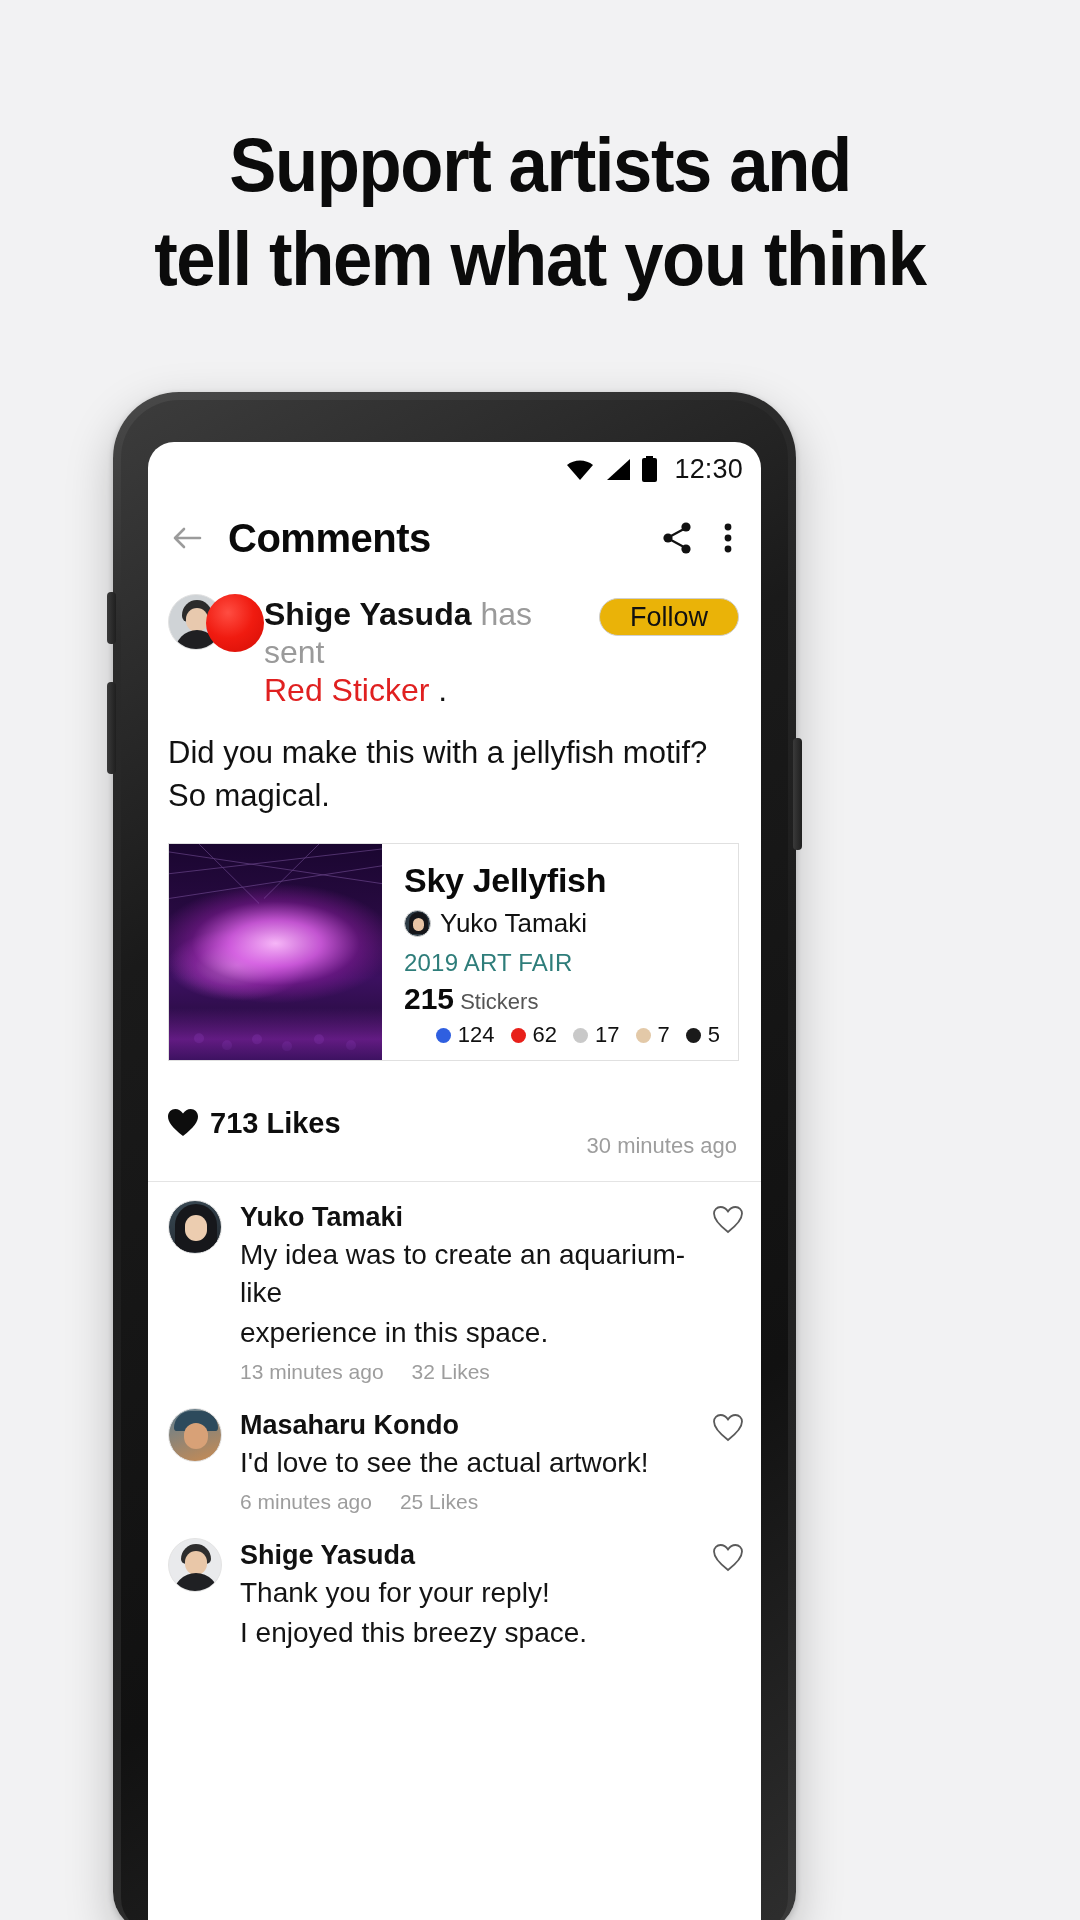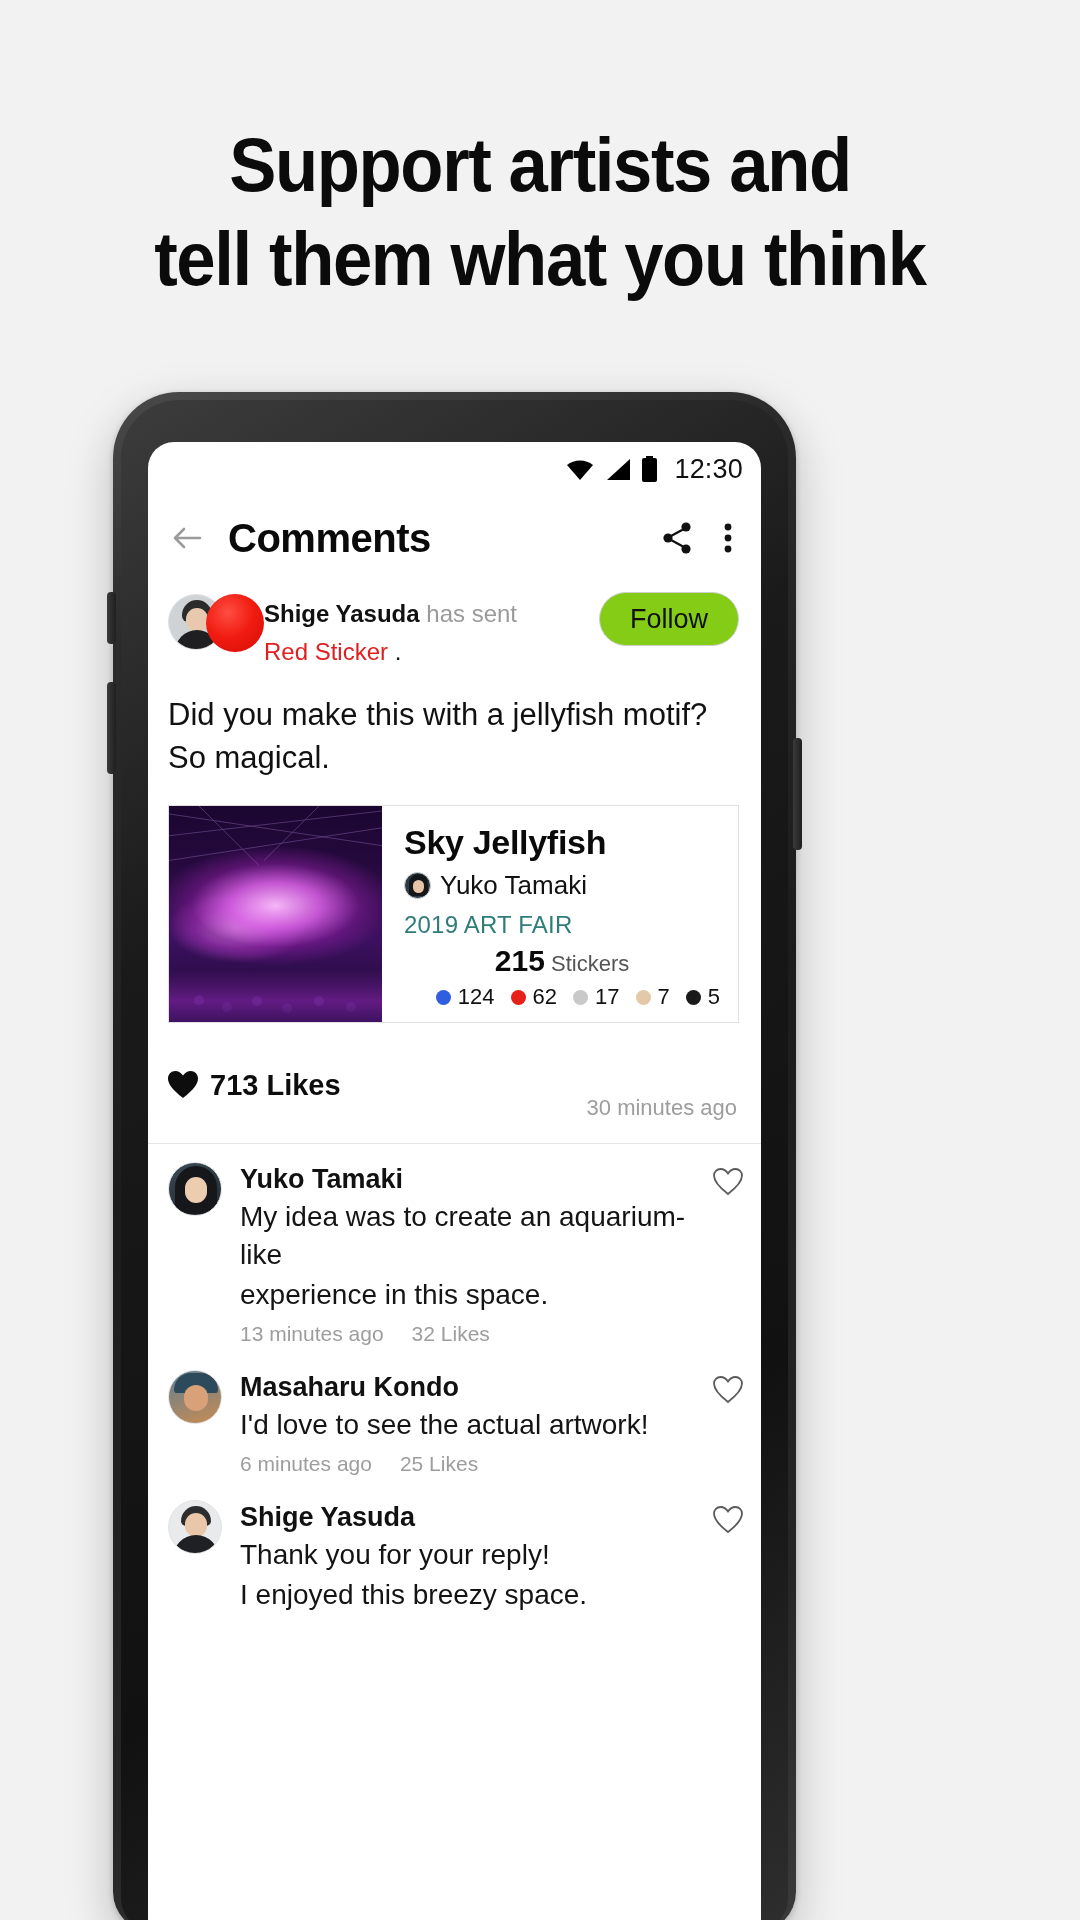--- a/index.html
+++ b/index.html
@@ -125,35 +125,36 @@
     position:absolute; left:6px; top:35px; width:44px; height:26px;
     border-radius:22px 22px 0 0; background:#1f1f22;
   }
   .av-sticker {
     position:absolute; left:38px; top:0;
     width:58px; height:58px; border-radius:50%;
     background:radial-gradient(circle at 38% 32%, #ff4d42 0%, #f01b10 48%, #d40d05 100%);
   }
   .notice-text {
     flex:1 1 auto;
-    font-size:24px;
+    font-size:32px;
     line-height:38px;
     color:#9a9a9a;
     padding-top:3px;
   }
   .notice-text .nm { color:#111; font-weight:600; }
   .notice-text .stk { color:#e02020; }
   .notice-text .dot { color:#111; }
   .follow-btn {
     flex:0 0 auto;
-    height:54px;
+    margin-top:6px;
+    height:38px;
     padding:0 30px;
     border:1.5px solid #cfcfcf;
     border-radius:27px;
-    background:#84cc16;
+    background:#eab308;
     font-size:27px;
     color:#111;
     display:flex; align-items:center; justify-content:center;
     font-family:"Liberation Sans", sans-serif;
   }
 
   
   .comment-body {
     padding:22px 24px 0 20px;
     font-size:31px;
@@ -203,21 +204,21 @@
     width:27px; height:27px; border-radius:50%;
     background:#2e3b45; position:relative; overflow:hidden; flex:0 0 auto;
     border:1px solid #d8d8d8;
   }
   .art-artist-av .h { position:absolute; left:4px; top:1px; width:19px; height:22px; border-radius:10px 10px 4px 4px; background:#15161a;}
   .art-artist-av .f { position:absolute; left:8px; top:7px; width:11px; height:13px; border-radius:6px; background:#e7c4a6;}
   .art-artist-name { font-size:26px; color:#111; }
   .art-event { font-size:24px; color:#2e7d7a; margin-top:10px; letter-spacing:0.2px; }
   .art-stickers-total {
     margin-top:auto;
-    text-align:center;
+    text-align:left;
     font-size:22px;
     color:#555;
   }
   .art-stickers-total b { font-size:30px; color:#0a0a0a; font-weight:bold; }
   .art-sticker-list {
     display:flex; align-items:center; justify-content:flex-end;
     gap:16px; margin-top:6px;
   }
   .stk-item { display:flex; align-items:center; gap:7px; font-size:22px; color:#111; }
   .stk-dot { width:15px; height:15px; border-radius:50%; flex:0 0 auto; }

